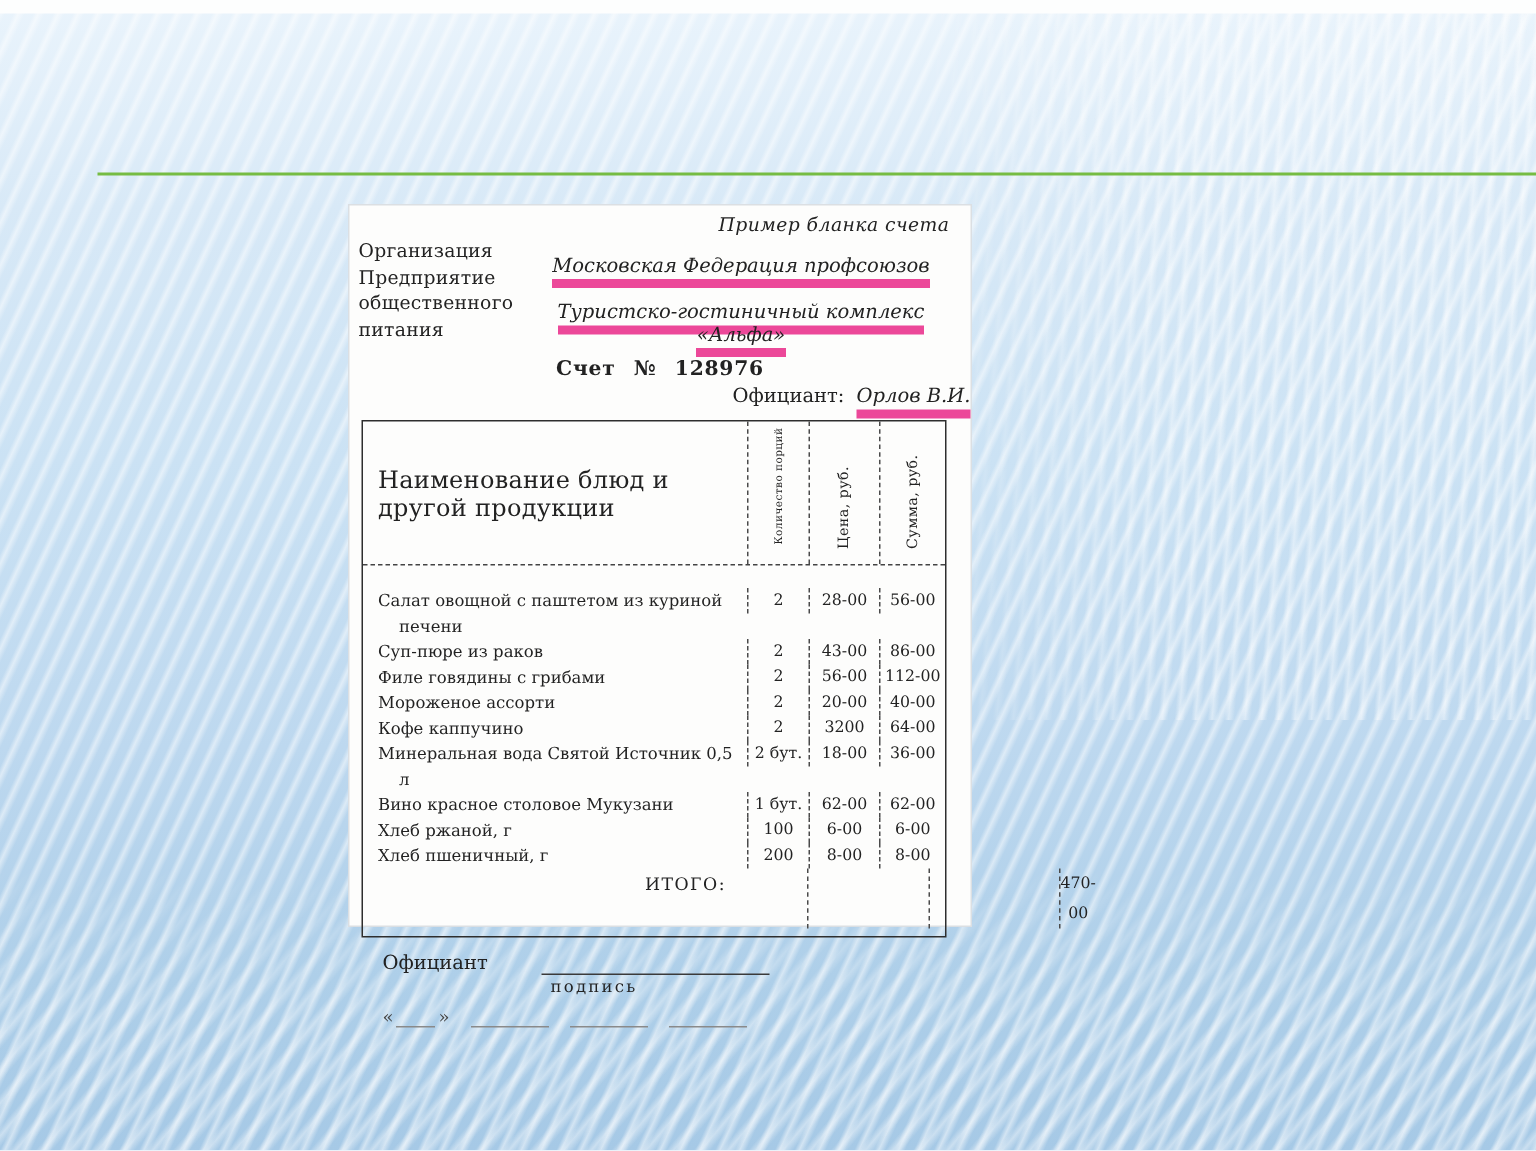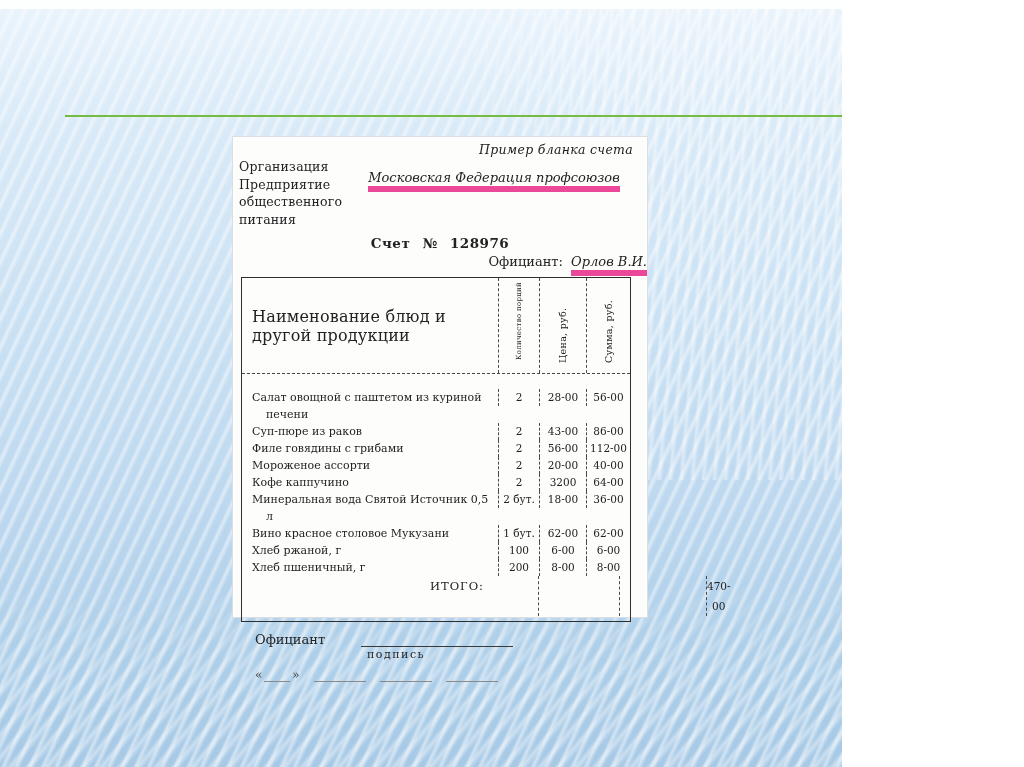--- a/index.html
+++ b/index.html
@@ -2,21 +2,21 @@
 <html><head>
 <meta charset="utf-8">
 <style>
   html,body { margin:0; padding:0; }
   body {
     width:1024px; height:767px; overflow:hidden;
     font-family:"DejaVu Serif","Liberation Serif",serif;
     background:#ffffff;
   }
   .slide {
-    position:relative; width:842px; height:767px; overflow:hidden;
+    position:relative; width:1024px; height:767px; overflow:hidden;
     background:
       repeating-linear-gradient(115deg,
         rgba(255,255,255,0) 0px, rgba(255,255,255,0.50) 3px,
         rgba(255,255,255,0) 7px, rgba(255,255,255,0) 12px),
       linear-gradient(180deg,
         #eaf4fc 0%, #d8e9f7 18%, #cbe2f4 40%,
         #bdd8ef 65%, #aecfe9 85%, #a6c9e6 100%);
   }
   .stripes-right {
     position:absolute; right:0; top:0; width:420px; height:480px;
@@ -125,20 +125,21 @@
 
     <div class="paper-head">
       <div class="org-block">
         <div>Организация</div>
         <div>Предприятие</div>
         <div>общественного</div>
         <div>питания</div>
       </div>
       <div class="center-block">
         <div class="fed-line"><span class="u">Московская Федерация профсоюзов</span></div>
+        <div class="complex-line"><span class="u">Туристско-гостиничный комплекс «Альфа»</span></div>
       </div>
     </div>
 
     <div class="invoice-line">Счет № 128976</div>
 
     <div class="waiter-line">
       <span>Официант:</span>
       <span class="u waiter-name">Орлов В.И.</span>
     </div>
 

